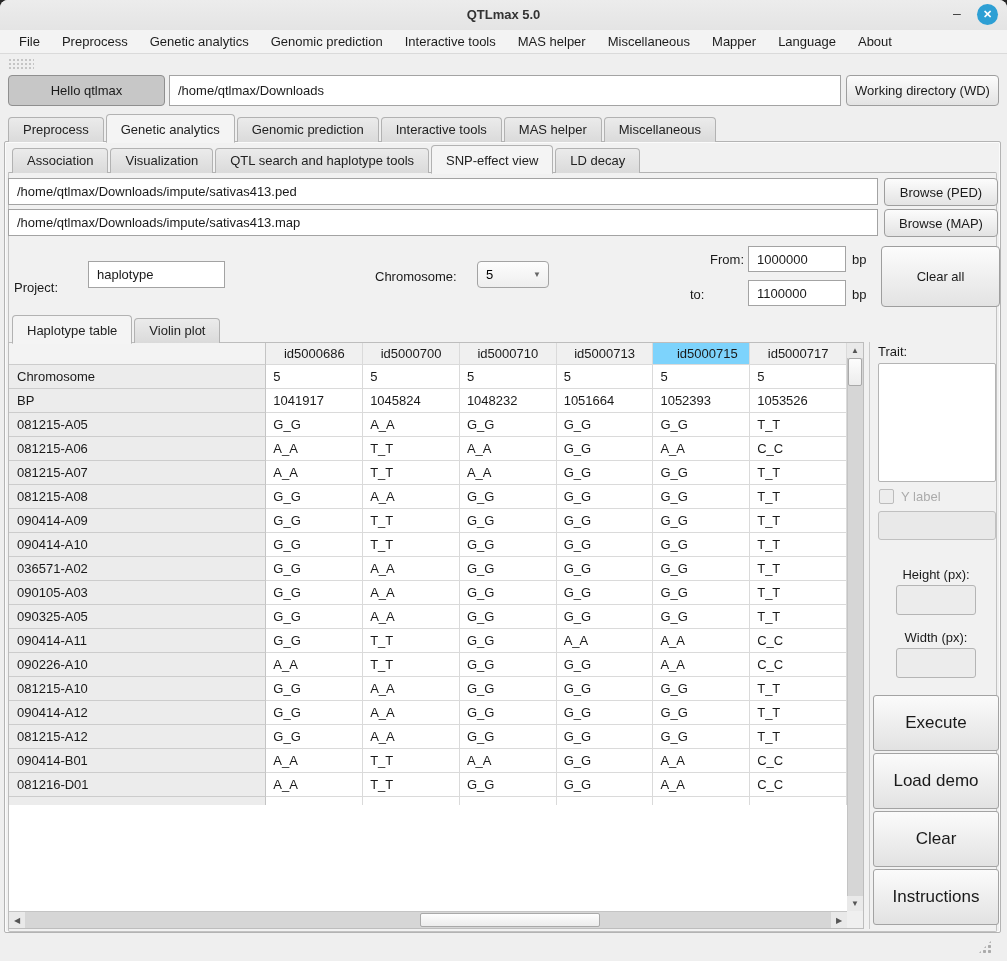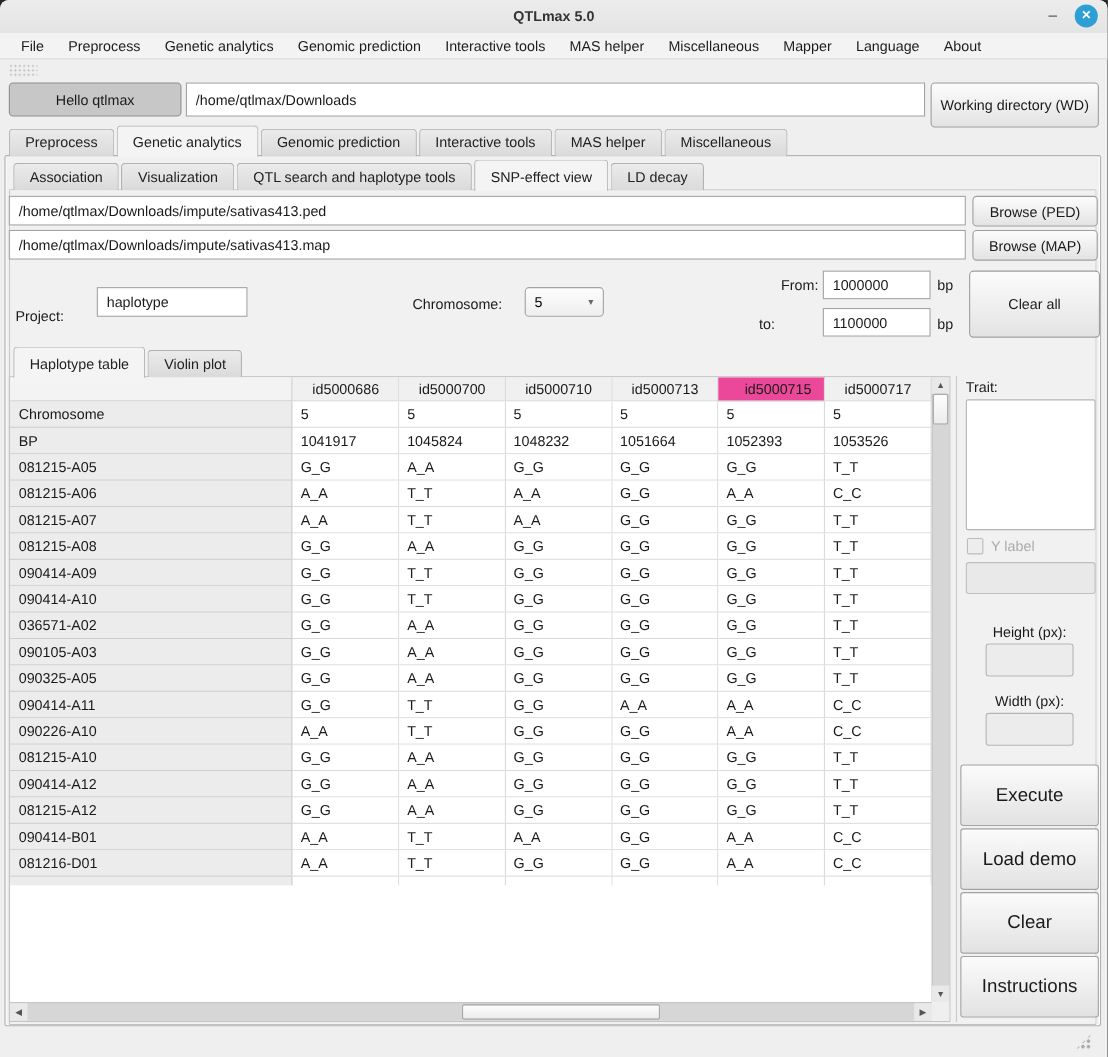--- a/index.html
+++ b/index.html
@@ -18,21 +18,21 @@
     background-image:radial-gradient(circle,#9a9a9a 1px,transparent 1px);background-size:4px 4px;}
 
   
   .btn{display:flex;align-items:center;justify-content:center;background:linear-gradient(#fcfcfc,#e3e3e3);border:1px solid #9e9e9e;border-radius:4px;font-size:13px;color:#1a1a1a;box-sizing:border-box;}
   .input{background:#fff;border:1px solid #a3a3a3;border-radius:0;font-size:13px;color:#1a1a1a;padding:0 8px;box-sizing:border-box;font-family:"Liberation Sans",sans-serif;outline:none;}
   .label{font-size:13px;color:#1a1a1a;}
 
   
   #hello-btn{position:absolute;left:8px;top:75px;width:157px;height:31px;background:#c7c7c7;border:1px solid #8f8f8f;border-radius:4px;}
   #wd-path{position:absolute;left:169px;top:75px;width:672px;height:31px;}
-  #wd-btn{position:absolute;left:846px;top:75px;width:153px;height:41px;}
+  #wd-btn{position:absolute;left:846px;top:75px;width:153px;height:31px;}
 
   
   .tabs{position:absolute;display:flex;align-items:flex-end;}
   .tab{background:linear-gradient(#ebebeb,#dadada);border:1px solid #b2b2b2;border-bottom:none;border-radius:4px 4px 0 0;padding:4px 14px 5px 14px;font-size:13px;color:#222;margin-right:2px;white-space:nowrap;position:relative;}
   .tab.active{background:#f4f4f4;padding-top:7px;z-index:3;margin-bottom:-1px;border-bottom:1px solid #f4f4f4;}
   #main-tabs{left:8px;top:116px;height:26px;z-index:2;}
   #sub-tabs{left:12px;top:147px;height:26px;z-index:2;}
   #view-tabs{left:12px;top:317px;height:26px;z-index:2;}
 
   
@@ -180,21 +180,21 @@
     </div>
 
   <div id="table-outer">
     <div id="table-area">
       <div class="trow thead-row">
           <div class="cell hcell corner lcell" style="background: rgb(243, 243, 243);"></div>
           <div class="cell hcell dcell" style="background: rgb(240, 240, 240); justify-content: center; padding-left: 0px;">id5000686</div>
           <div class="cell hcell dcell" style="background: rgb(240, 240, 240); justify-content: center; padding-left: 0px;">id5000700</div>
           <div class="cell hcell dcell" style="background: rgb(240, 240, 240); justify-content: center; padding-left: 0px;">id5000710</div>
           <div class="cell hcell dcell" style="background: rgb(240, 240, 240); justify-content: center; padding-left: 0px;">id5000713</div>
-          <div class="cell hcell dcell" style="background: #ec4899; justify-content: center; padding-left: 12px;">id5000715</div>
+          <div class="cell hcell dcell" style="background: #7dd3fc; justify-content: center; padding-left: 12px;">id5000715</div>
           <div class="cell hcell dcell" style="background: rgb(240, 240, 240); justify-content: center; padding-left: 0px;">id5000717</div>
         </div>
       <div>
           <div class="trow">
             <div class="cell lcell">Chromosome</div>
             <div class="cell dcell">5</div>
             <div class="cell dcell">5</div>
             <div class="cell dcell">5</div>
             <div class="cell dcell">5</div>
             <div class="cell dcell">5</div>

